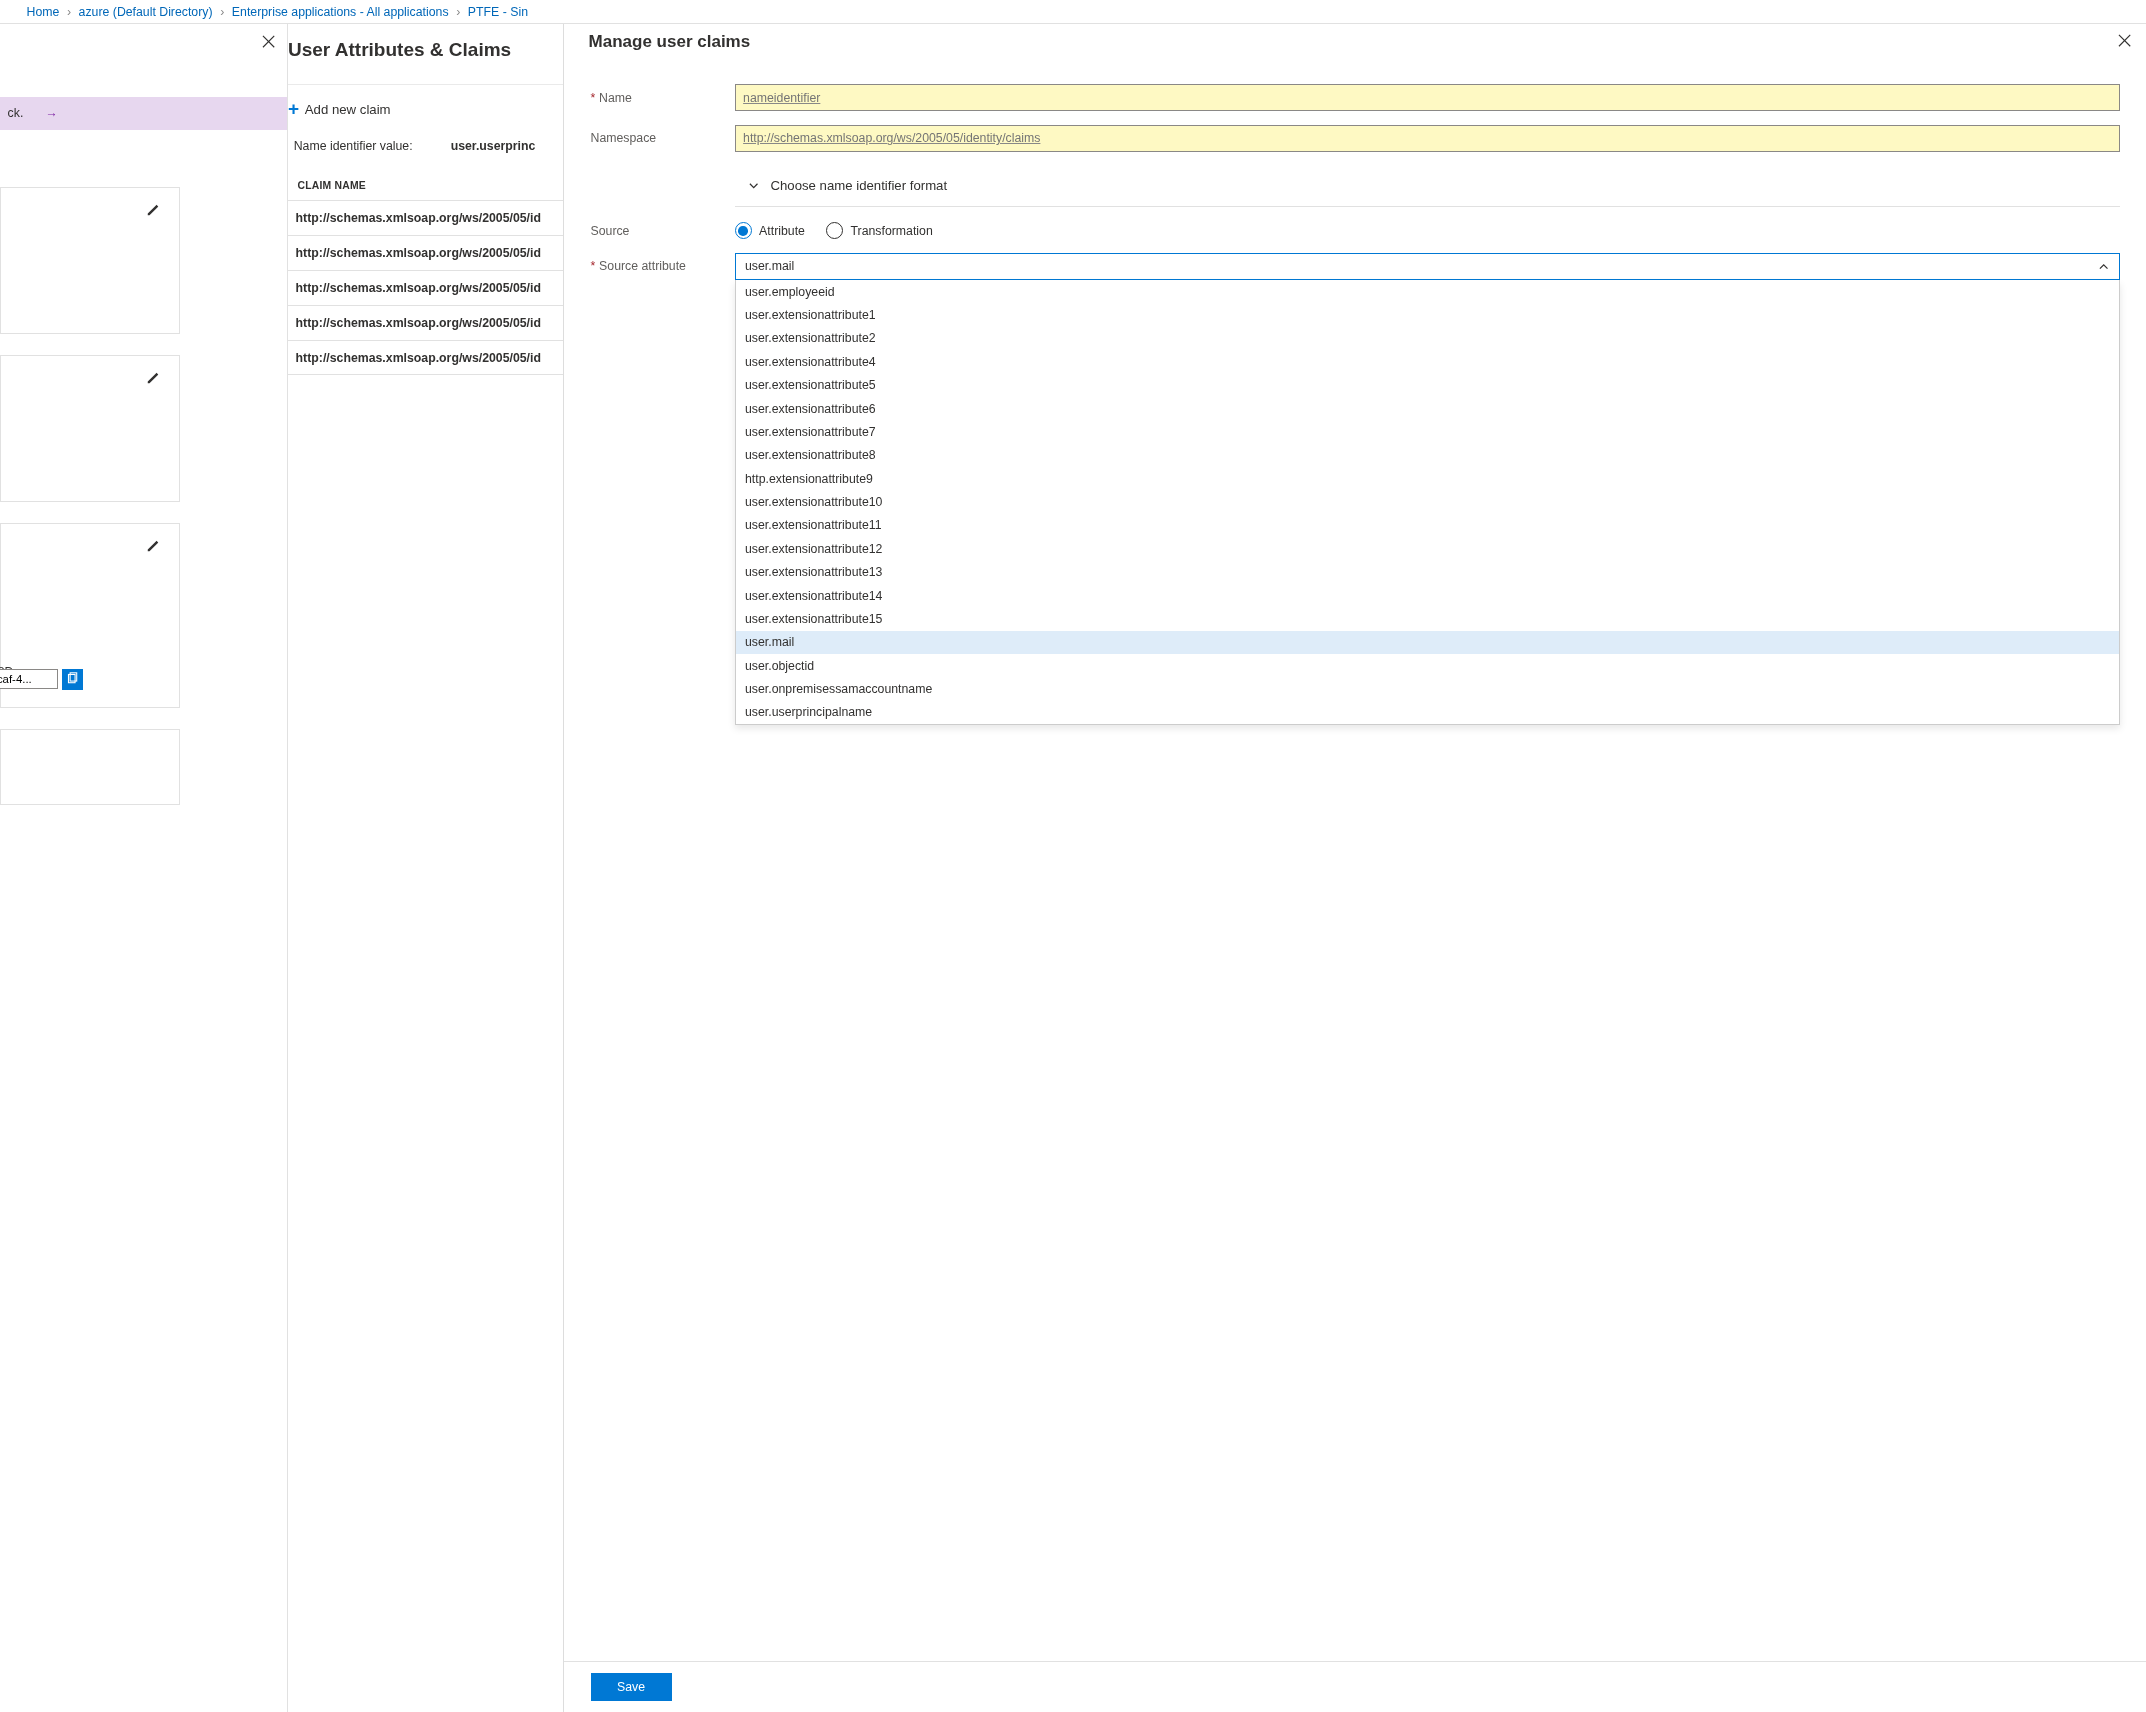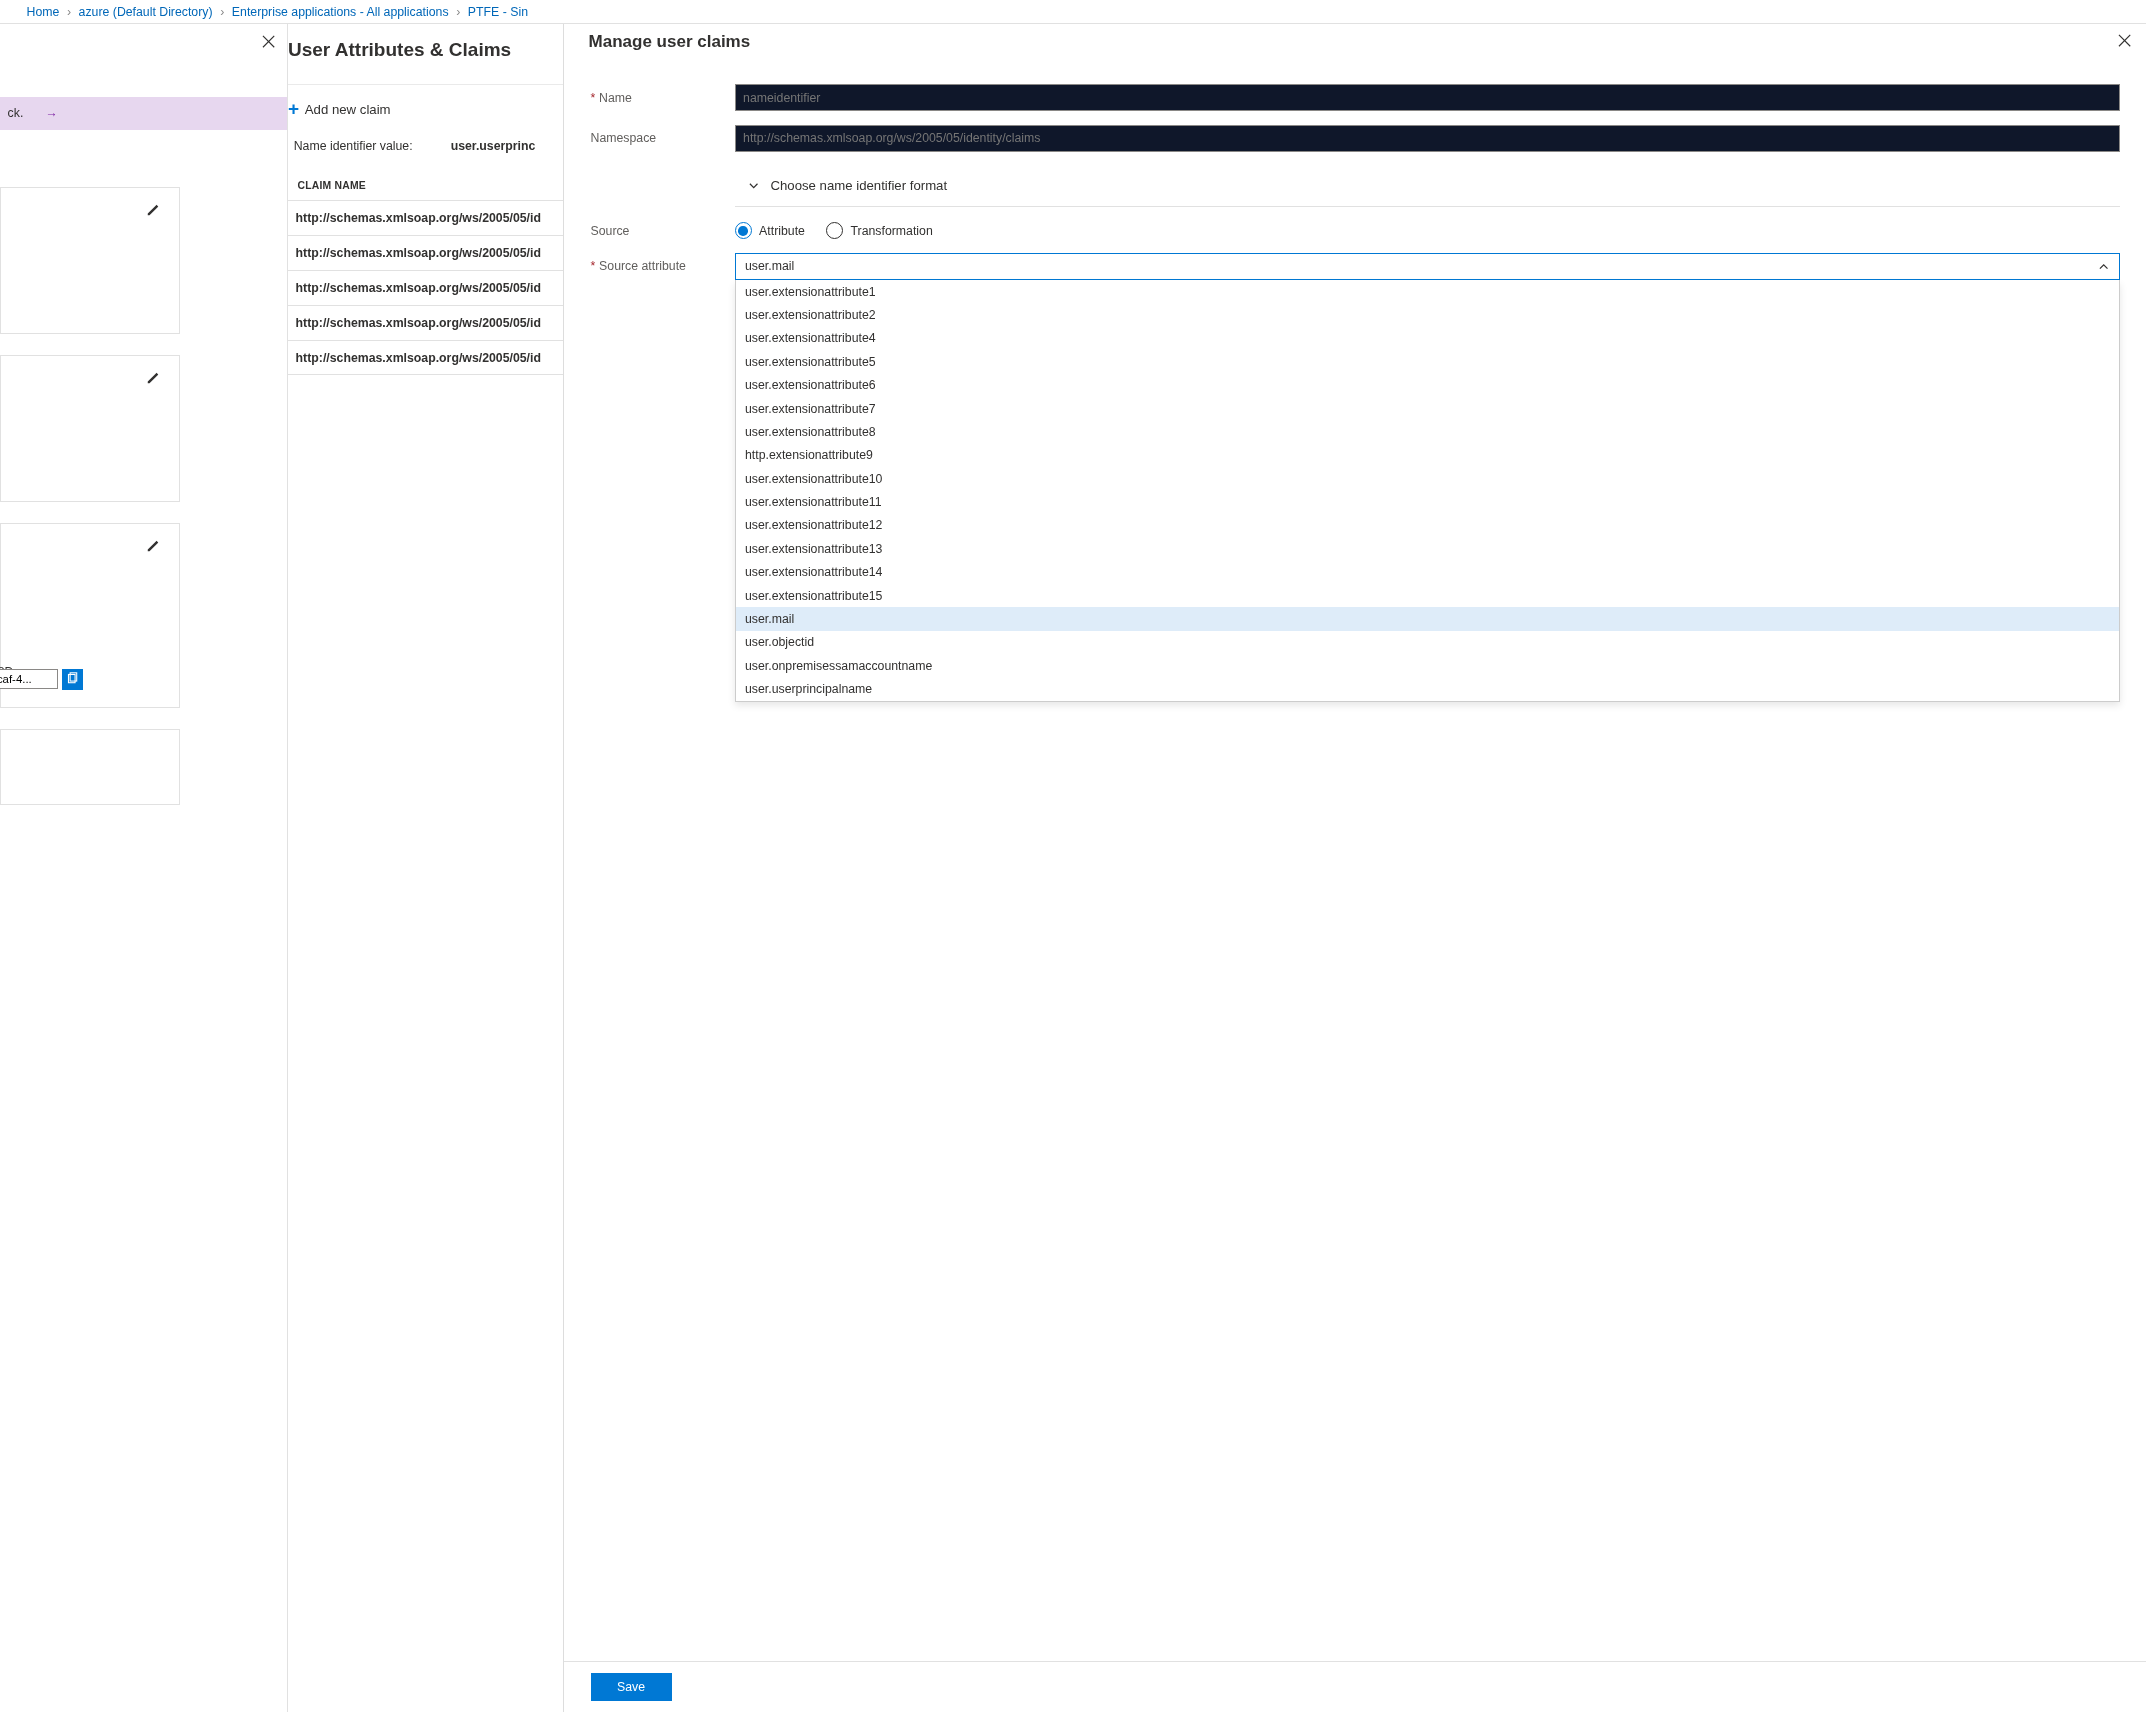--- a/index.html
+++ b/index.html
@@ -50,21 +50,21 @@
     .rightpanel .rphdr { display: flex; align-items: center; justify-content: space-between; padding: 7.6px 15px 11.4px 24.6px; }
     .rightpanel h2 { font-size: 17px; font-weight: 600; }
     .closex { cursor: pointer; }
     .closex svg { width: 13.2px; height: 13.2px; }
     .form { padding: 21px 26.5px 0 26.5px; flex: 1; overflow-y: auto; }
     .frow { display: flex; align-items: center; margin-bottom: 13.2px; }
     .flabel { width: 144px; font-size: 12.3px; color: #605e5c; display: flex; gap: 3.8px; }
     .flabel .req { color: #a4262c; }
     .finput { flex: 1; }
     .finput input[type=text] { width: 100%; padding: 5.7px 7.6px; font-size: 12.3px; border: 0.9px solid #8a8886; background: #f3f2f1; color: #888; font-family: inherit; }
-    .finput input[disabled] { background: #0f172a; color: #888; }
+    .finput input[disabled] { background: #fef9c3; color: #888; text-decoration: underline; }
     .expander { display: flex; align-items: center; gap: 11.4px; padding: 13.2px 0 13.2px 13.2px; margin-left: 144px; border-bottom: 0.9px solid #e1e1e1; margin-bottom: 15px; margin-top: 5.7px; cursor: pointer; font-size: 13.2px; }
     .expander svg { width: 11.4px; height: 11.4px; }
     .radiogroup { display: flex; gap: 21px; align-items: center; }
     .radioitem { display: flex; align-items: center; gap: 7.6px; font-size: 12.3px; cursor: pointer; }
     .radio-outer { width: 17px; height: 17px; border: 0.9px solid #323130; border-radius: 50%; display: flex; align-items: center; justify-content: center; }
     .radio-outer.checked .radio-inner { width: 9.5px; height: 9.5px; background: #0078d4; border-radius: 50%; }
     .radio-outer.checked { border-color: #0078d4; }
     .dropdown-wrap { position: relative; flex: 1; }
     .dropdown { width: 100%; border: 1.9px solid #0078d4; padding: 5.7px 9.5px; font-size: 12.3px; display: flex; justify-content: space-between; align-items: center; cursor: pointer; background: #fff; }
     .dropdown svg { width: 11.4px; height: 11.4px; }
@@ -218,20 +218,21 @@
             <span>Source attribute</span>
           </div>
         <div class="dropdown-wrap">
           <div class="dropdown">
             <span>user.mail</span>
             <svg viewBox="0 0 12 12">
                 <polyline points="2,8 6,4 10,8" fill="none" stroke="#323130" stroke-width="1.3"></polyline>
               </svg>
           </div>
           <div class="dropdown-list" id="dropdown-list">
+              <div class="opt">user.employeeid</div>
               <div class="opt">user.extensionattribute1</div>
               <div class="opt">user.extensionattribute2</div>
               <div class="opt">user.extensionattribute4</div>
               <div class="opt">user.extensionattribute5</div>
               <div class="opt">user.extensionattribute6</div>
               <div class="opt">user.extensionattribute7</div>
               <div class="opt">user.extensionattribute8</div>
               <div class="opt">http.extensionattribute9</div>
               <div class="opt">user.extensionattribute10</div>
               <div class="opt">user.extensionattribute11</div>

